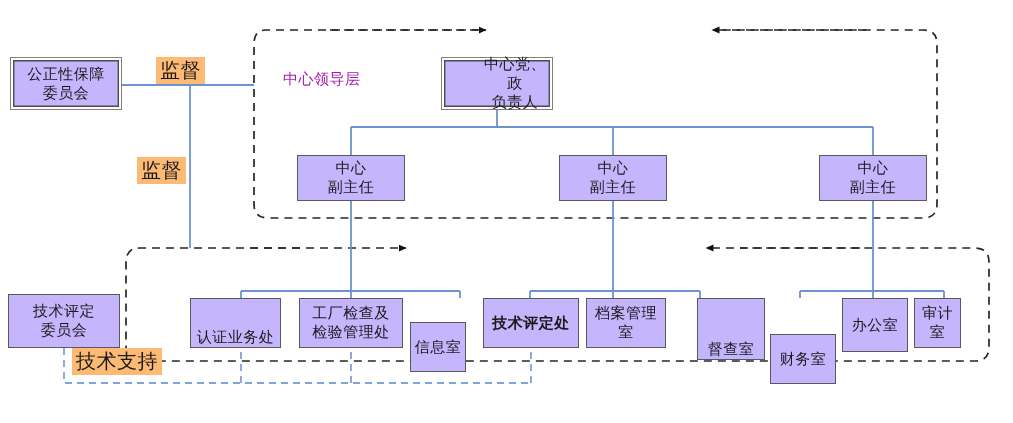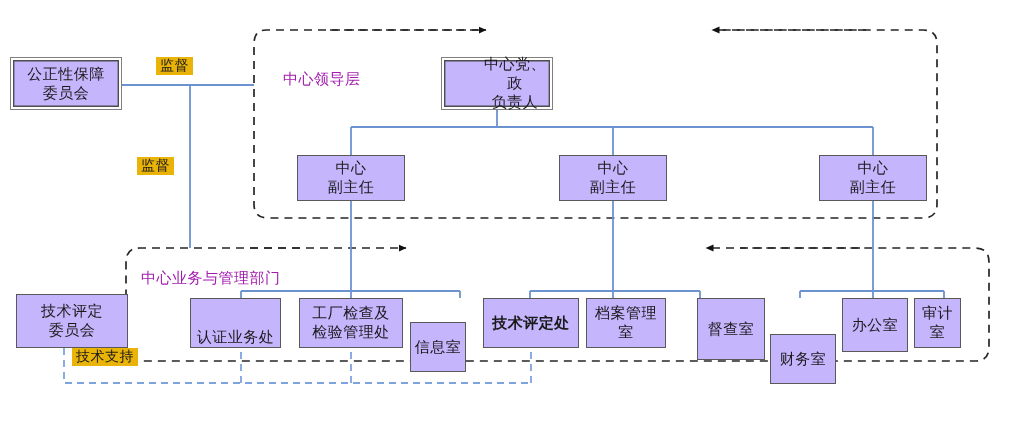--- a/index.html
+++ b/index.html
@@ -8,22 +8,22 @@
   svg.layer{position:absolute;left:0;top:0;width:1013px;height:423px;}
 
   .node{position:absolute;box-sizing:border-box;display:flex;align-items:center;
         justify-content:center;text-align:center;color:#1a1a1a;background:#c4b5fd;
         font-size:15px;line-height:19px;letter-spacing:.5px;}
   .node.single{border:1.6px solid #595959;}
   .node.double{border:1.6px solid #808080;box-shadow:0 0 0 2px #fff inset, 0 0 0 3.4px #4d4d4d inset;}
   .node .txt{padding:0 2px;white-space:pre-line;}
 
   .zone-label{position:absolute;font-size:15px;color:#a21caf;letter-spacing:.5px;white-space:nowrap;}
-  .edge-label{position:absolute;font-size:14px;color:#1a1a1a;letter-spacing:.5px;
-              background:#eab308;padding:0 4px;white-space:nowrap;}
+  .edge-label{position:absolute;font-size:20px;color:#1a1a1a;letter-spacing:.5px;
+              background:#fdba74;padding:0 4px;white-space:nowrap;}
 </style>
 </head>
 <body>
 
 <div id="stage">
 
   <svg class="layer" viewBox="0 0 1013 423" xmlns="http://www.w3.org/2000/svg">
     <defs>
       <marker id="arrR" markerWidth="9" markerHeight="9" refX="7.5" refY="4.2" orient="auto" markerUnits="userSpaceOnUse">
         <path d="M0,0.6 L8,4.2 L0,7.8 z" fill="#111"></path>
@@ -87,37 +87,36 @@
 
     <g fill="none" stroke="#7fa3dd" stroke-width="1.8" stroke-dasharray="7,5">
       <path d="M 64,348 L 64,383 L 531,383"></path>
       <path d="M 241,383 L 241,348"></path>
       <path d="M 351,383 L 351,348"></path>
       <path d="M 531,383 L 531,348"></path>
     </g>
   </svg>
 
   <div class="zone-label" style="left:283px;top:70px;">中心领导层</div>
-  <div class="zone-label" style="left:141px;top:269px;">中心业务与管理部门</div>
 
   <div class="edge-label" style="left:156px;top:57px;">监督</div>
   <div class="edge-label" style="left:137px;top:157px;">监督</div>
   <div class="edge-label" style="left:72px;top:348px;">技术支持</div>
 
   <div class="node double" style="left:10px;top:57px;width:112px;height:53px;">
     <span class="txt">公正性保障
 委员会</span>
   </div>
 
   <div class="node double" style="left:441px;top:57px;width:112px;height:53px;padding-left:36px;">
     <span class="txt">中心党、政
 负责人</span>
   </div>
 
-  <div class="node single" style="left:16px;top:294px;width:112px;height:54px;">
+  <div class="node single" style="left:8px;top:294px;width:112px;height:54px;">
     <span class="txt">技术评定
 委员会</span>
   </div>
 
   <div class="node single" style="left:297px;top:155px;width:108px;height:46px;">
     <span class="txt">中心
 副主任</span>
   </div>
   <div class="node single" style="left:559px;top:155px;width:108px;height:46px;">
     <span class="txt">中心
@@ -138,21 +137,21 @@
   <div class="node single" style="left:410px;top:298px;width:56px;height:50px;margin-top:24px;">
     <span class="txt">信息室</span>
   </div>
 
   <div class="node single" style="left:483px;top:298px;width:96px;height:50px;font-weight:bold;">
     <span class="txt">技术评定处</span>
   </div>
   <div class="node single" style="left:586px;top:298px;width:80px;height:50px;">
     <span class="txt">档案管理室</span>
   </div>
-  <div class="node single" style="left:697px;top:298px;width:68px;height:62px;">
+  <div class="node single" style="left:697px;top:298px;width:68px;height:62px;align-items:flex-end;">
     <span class="txt">督查室</span>
   </div>
 
   <div class="node single" style="left:770px;top:298px;width:66px;height:50px;margin-top:36px;">
     <span class="txt">财务室</span>
   </div>
   <div class="node single" style="left:842px;top:298px;width:66px;height:54px;text-align:center;">
     <span class="txt">办公室</span>
   </div>
   <div class="node single" style="left:914px;top:298px;width:47px;height:50px;">

